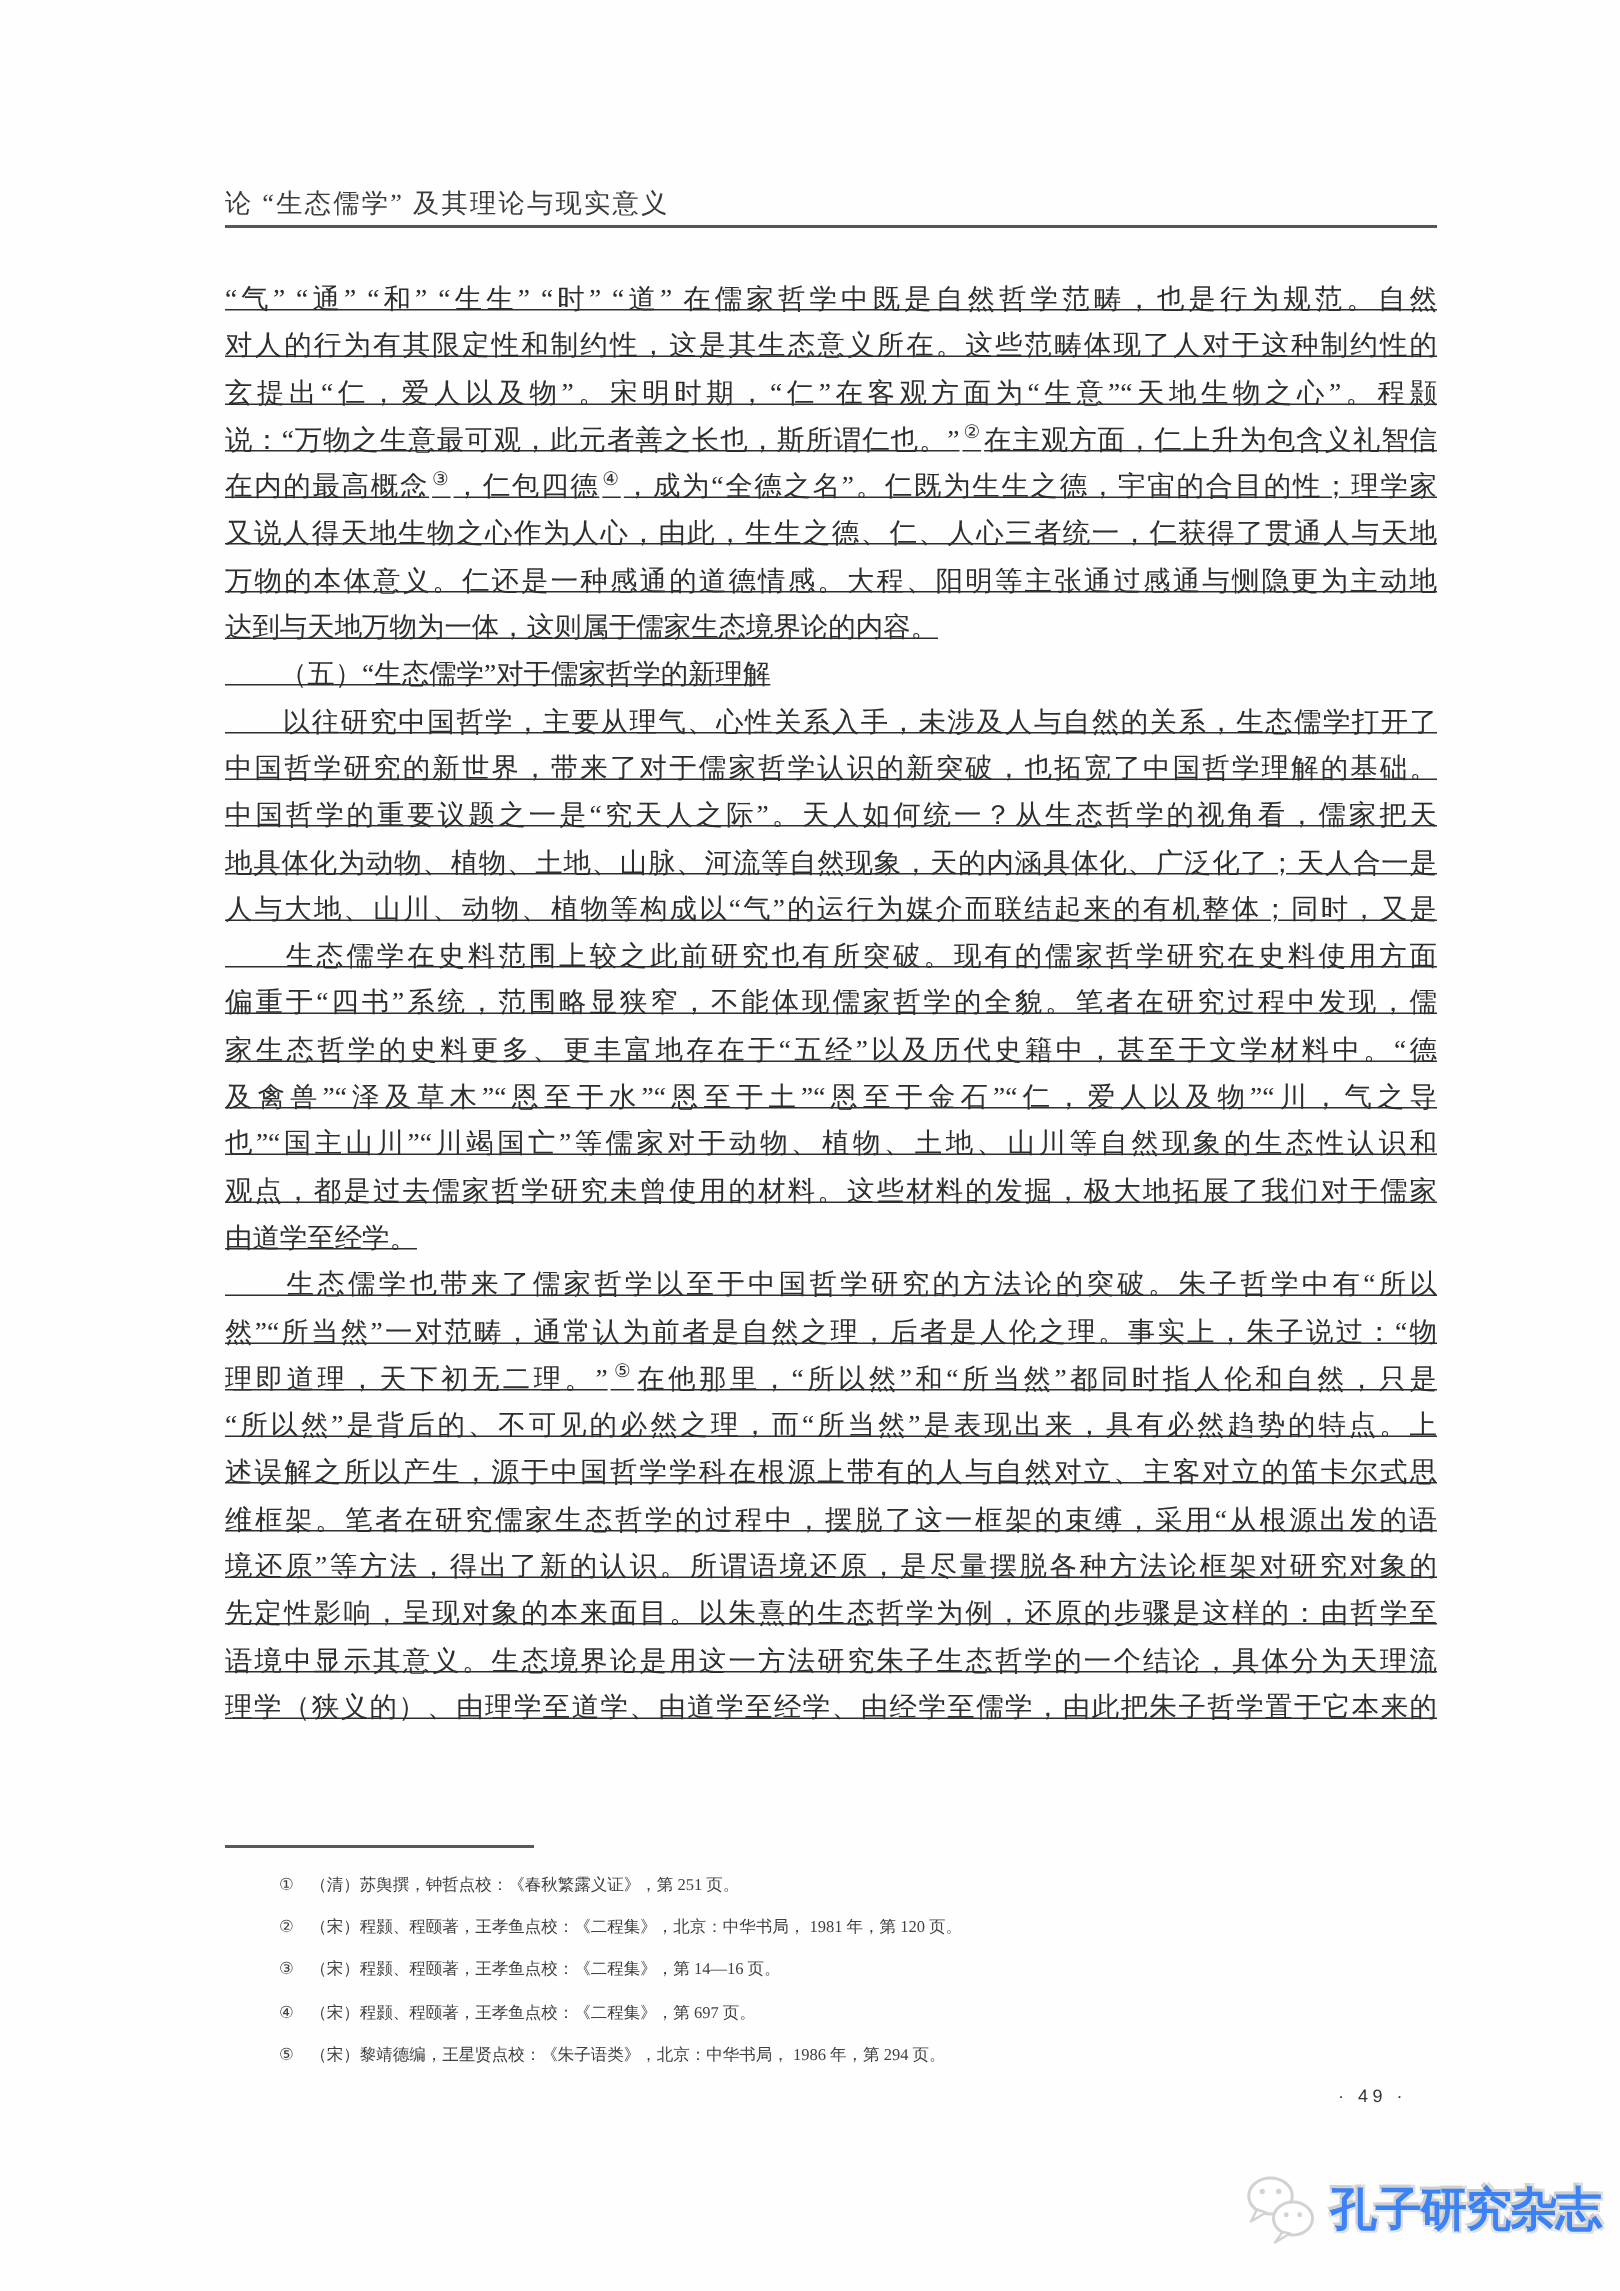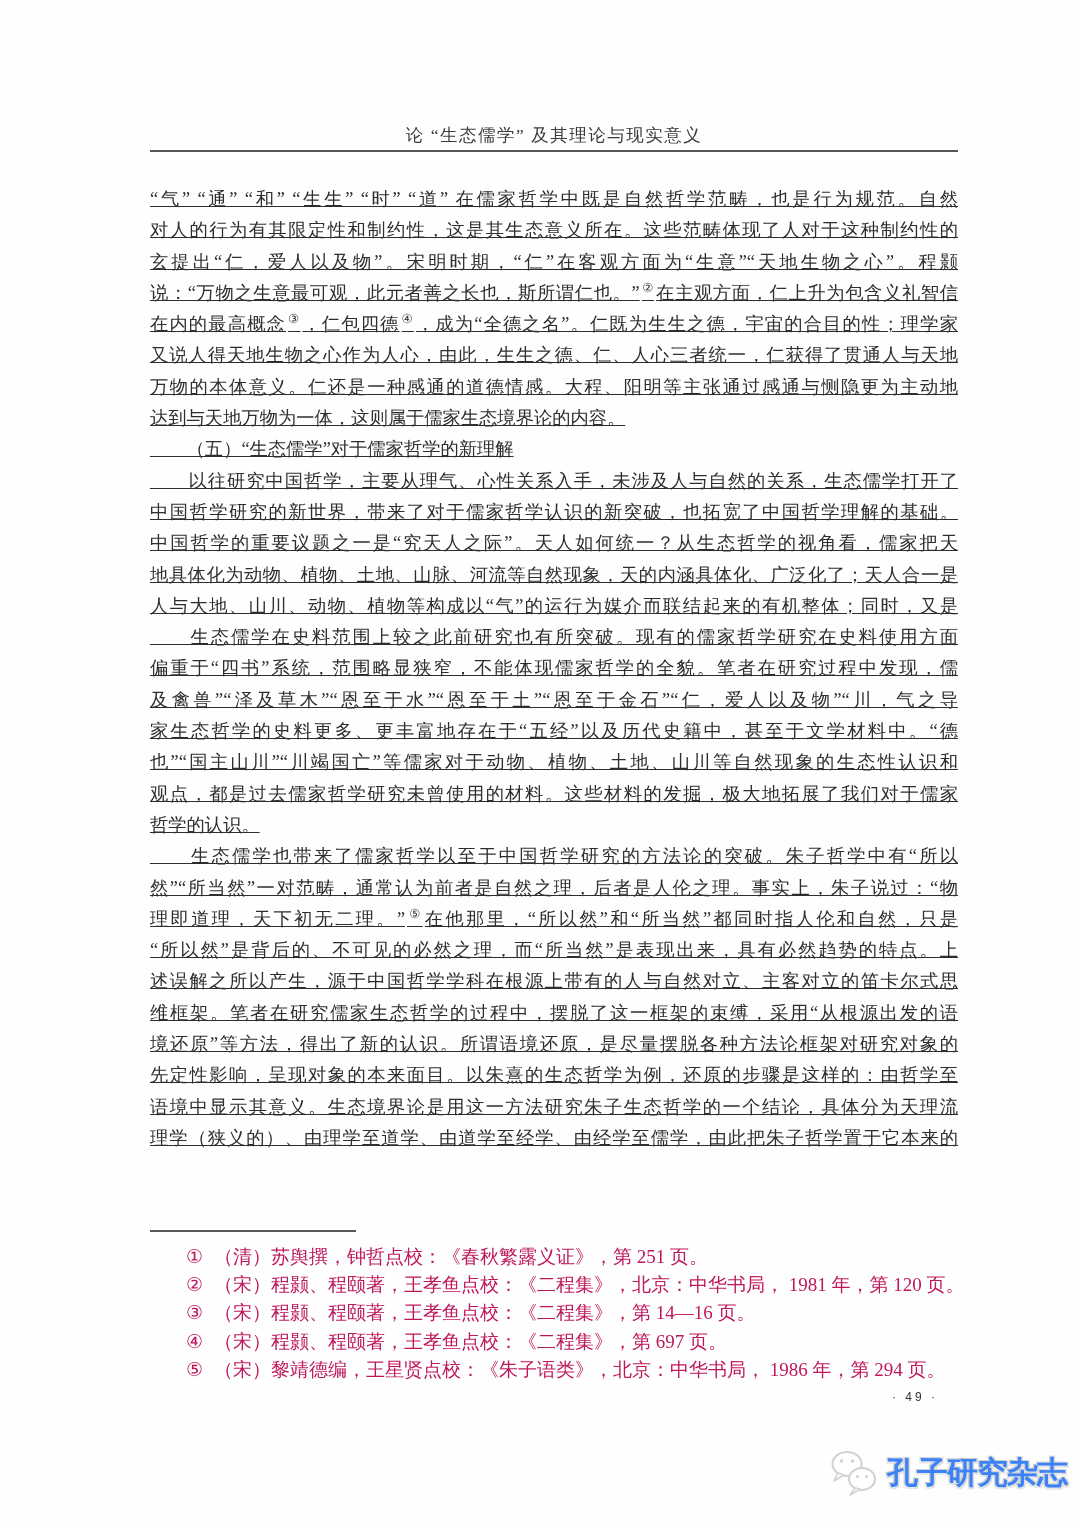--- a/index.html
+++ b/index.html
@@ -7,21 +7,21 @@
   .page {
     position:relative;
     width:1080px; height:1527px;
     background:#fefefe;
     font-family:"Liberation Serif","DejaVu Serif",serif;
     color:#2e2e2e;
     overflow:hidden;
   }
   .running-title {
     position:absolute; top:123px; left:150px; width:808px;
-    text-align:center;
+    text-align:left;
     font-size:17.5px; letter-spacing:1.5px; color:#3b3b3b;
     white-space:nowrap;
   }
   .head-rule {
     position:absolute; top:150px; left:150px; width:808px; height:2px;
     background:#565656;
   }
   .article-body {
     position:absolute; top:184px; left:150px; width:808px;
   }
@@ -44,25 +44,25 @@
   }
   .footnote-rule {
     position:absolute; top:1230px; left:150px; width:206px; height:2px;
     background:#585858;
   }
   .footnotes {
     position:absolute; top:1243px; left:150px; width:808px;
   }
   .footnote-line {
     padding-left:36px;
-    font-size:19px;
+    font-size:11px;
     line-height:28.2px;
     height:28.2px;
     overflow:hidden;
-    color:#be185d;
+    color:#404040;
     white-space:nowrap;
   }
   .fn-marker { margin-right:11px; }
   .page-number {
     position:absolute; top:1390px; left:150px; width:808px;
     text-align:right; padding-right:20px;
     font-family:"Liberation Sans","DejaVu Sans",sans-serif;
     font-size:12px; color:#333333; letter-spacing:3px;
   }
   .watermark {
@@ -109,25 +109,25 @@
       <div class="paragraph">
         <div class="body-line line-fill">　　以往研究中国哲学，主要从理气、心性关系入手，未涉及人与自然的关系，生态儒学打开了</div>
         <div class="body-line line-fill">中国哲学研究的新世界，带来了对于儒家哲学认识的新突破，也拓宽了中国哲学理解的基础。</div>
         <div class="body-line line-fill">中国哲学的重要议题之一是“究天人之际”。天人如何统一？从生态哲学的视角看，儒家把天</div>
         <div class="body-line line-fill">地具体化为动物、植物、土地、山脉、河流等自然现象，天的内涵具体化、广泛化了；天人合一是</div>
         <div class="body-line line-fill">人与大地、山川、动物、植物等构成以“气”的运行为媒介而联结起来的有机整体；同时，又是</div>
       </div>
       <div class="paragraph">
         <div class="body-line line-fill">　　生态儒学在史料范围上较之此前研究也有所突破。现有的儒家哲学研究在史料使用方面</div>
         <div class="body-line line-fill">偏重于“四书”系统，范围略显狭窄，不能体现儒家哲学的全貌。笔者在研究过程中发现，儒</div>
+        <div class="body-line line-fill">家生态哲学的史料更多、更丰富地存在于“五经”以及历代史籍中，甚至于文学材料中。“德</div>
         <div class="body-line line-fill">及禽兽”“泽及草木”“恩至于水”“恩至于土”“恩至于金石”“仁，爱人以及物”“川，气之导</div>
-        <div class="body-line line-fill">家生态哲学的史料更多、更丰富地存在于“五经”以及历代史籍中，甚至于文学材料中。“德</div>
         <div class="body-line line-fill">也”“国主山川”“川竭国亡”等儒家对于动物、植物、土地、山川等自然现象的生态性认识和</div>
         <div class="body-line line-fill">观点，都是过去儒家哲学研究未曾使用的材料。这些材料的发掘，极大地拓展了我们对于儒家</div>
-        <div class="body-line line-end">哲学的认识。</div>
+        <div class="body-line line-end">由道学至经学。</div>
       </div>
       <div class="paragraph">
         <div class="body-line line-fill">　　生态儒学也带来了儒家哲学以至于中国哲学研究的方法论的突破。朱子哲学中有“所以</div>
         <div class="body-line line-fill">然”“所当然”一对范畴，通常认为前者是自然之理，后者是人伦之理。事实上，朱子说过：“物</div>
         <div class="body-line line-fill">理即道理，天下初无二理。”<sup class="fn-ref">⑤</sup>在他那里，“所以然”和“所当然”都同时指人伦和自然，只是</div>
         <div class="body-line line-fill">“所以然”是背后的、不可见的必然之理，而“所当然”是表现出来，具有必然趋势的特点。上</div>
         <div class="body-line line-fill">述误解之所以产生，源于中国哲学学科在根源上带有的人与自然对立、主客对立的笛卡尔式思</div>
         <div class="body-line line-fill">维框架。笔者在研究儒家生态哲学的过程中，摆脱了这一框架的束缚，采用“从根源出发的语</div>
         <div class="body-line line-fill">境还原”等方法，得出了新的认识。所谓语境还原，是尽量摆脱各种方法论框架对研究对象的</div>
         <div class="body-line line-fill">先定性影响，呈现对象的本来面目。以朱熹的生态哲学为例，还原的步骤是这样的：由哲学至</div>

